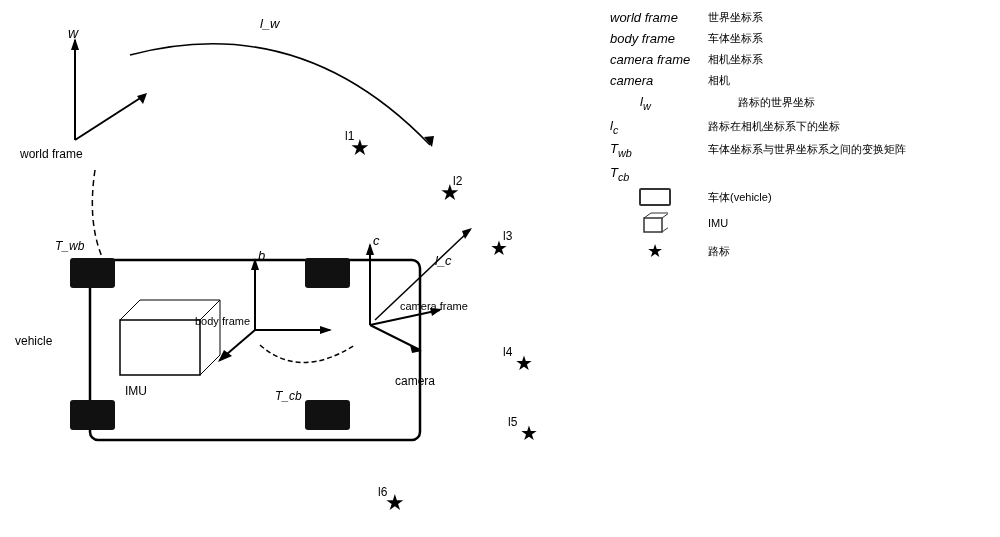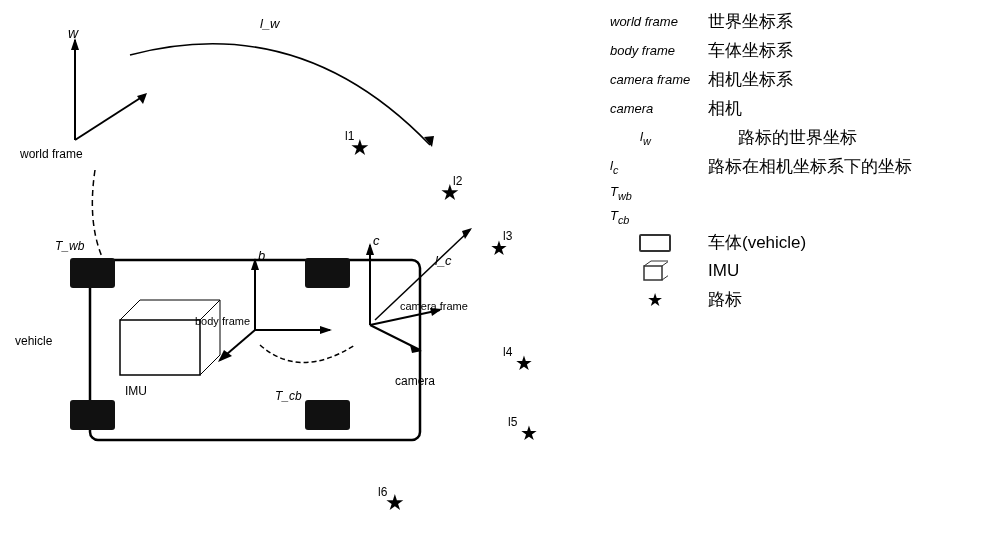--- a/index.html
+++ b/index.html
@@ -29,21 +29,21 @@
       align-items: center;
       margin-bottom: 6px;
       gap: 8px;
     }
     .legend-key {
       min-width: 90px;
       font-style: italic;
       font-size: 13px;
     }
     .legend-value {
-      font-size: 17px;
+      font-size: 11px;
     }
     .legend-icon {
       display: inline-flex;
       align-items: center;
       justify-content: center;
       min-width: 90px;
     }
     
     .star {
       display: inline-block;
@@ -181,20 +181,21 @@
   <div class="legend-row">
     <span class="legend-key" style="font-style:italic;margin-left:30px;">l<sub>w</sub></span>
     <span class="legend-value">路标的世界坐标</span>
   </div>
   <div class="legend-row">
     <span class="legend-key" style="">l<sub>c</sub></span>
     <span class="legend-value">路标在相机坐标系下的坐标</span>
   </div>
   <div class="legend-row">
     <span class="legend-key" style="">T<sub>wb</sub></span>
+    <span class="legend-value">车体坐标系与世界坐标系之间的变换矩阵</span>
   </div>
   <div class="legend-row">
     <span class="legend-key" style="">T<sub>cb</sub></span>
   </div>
 
   <div class="legend-row">
     <span class="legend-icon">
       <span class="vehicle-icon"></span>
     </span>
     <span class="legend-value">车体(vehicle)</span>

